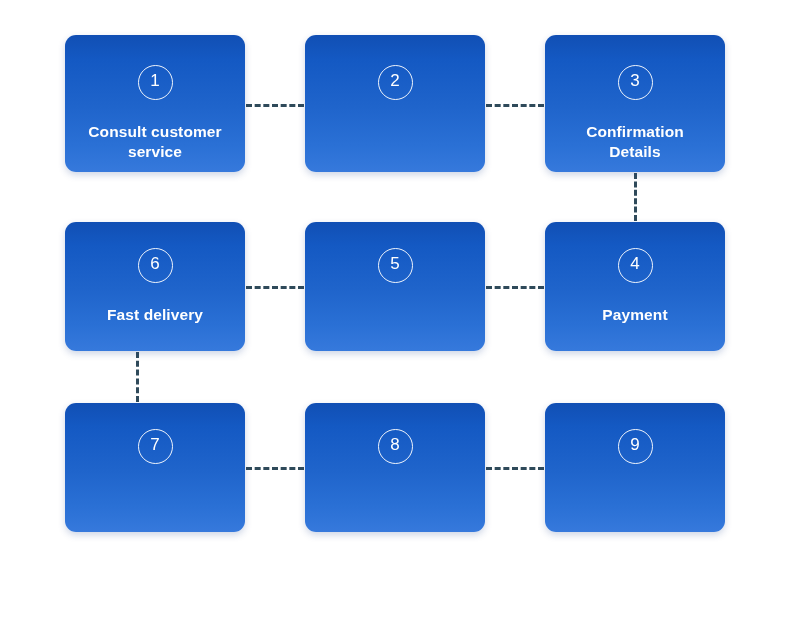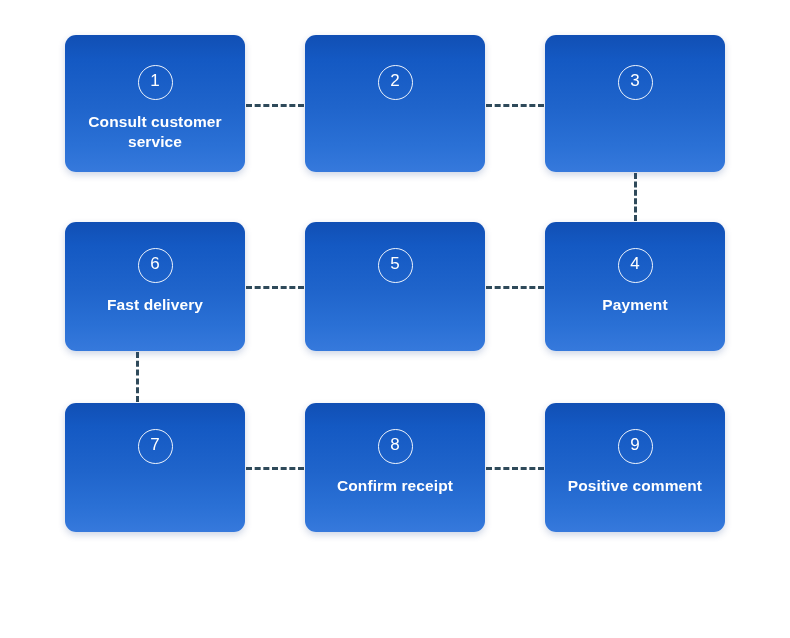--- a/index.html
+++ b/index.html
@@ -52,21 +52,21 @@
     letter-spacing: 0;
   }
   .node.row2 .node-number, .node.row3 .node-number { margin-top: 26px; }
 
   .node-label {
     color: #ffffff;
     font-size: 15.5px;
     font-weight: bold;
     text-align: center;
     line-height: 20px;
-    margin-top: 12px;
+    margin-top: 22px;
     padding: 0 10px;
     letter-spacing: 0.1px;
     white-space: pre-line;
   }
   .node.row2 .node-label, .node.row3 .node-label { }
 
   
   .conn-h {
     position: absolute;
     height: 0;
@@ -105,20 +105,22 @@
     <div class="node-label">Consult customer
 service</div>
   </div>
 
   <div class="node row1 c2 r1">
     <div class="node-number">2</div>
   </div>
 
   <div class="node row1 c3 r1">
     <div class="node-number">3</div>
+    <div class="node-label">Confirmation
+Details</div>
   </div>
 
   <div class="node row2 c1 r2">
     <div class="node-number">6</div>
     <div class="node-label">Fast delivery</div>
   </div>
 
   <div class="node row2 c2 r2">
     <div class="node-number">5</div>
   </div>
@@ -127,21 +129,19 @@
     <div class="node-number">4</div>
     <div class="node-label">Payment</div>
   </div>
 
   <div class="node row3 c1 r3">
     <div class="node-number">7</div>
   </div>
 
   <div class="node row3 c2 r3">
     <div class="node-number">8</div>
-    <div class="node-label">Confirm receipt</div>
   </div>
 
   <div class="node row3 c3 r3">
     <div class="node-number">9</div>
-    <div class="node-label">Positive comment</div>
   </div>
 
 </div>
 
 </body></html>

